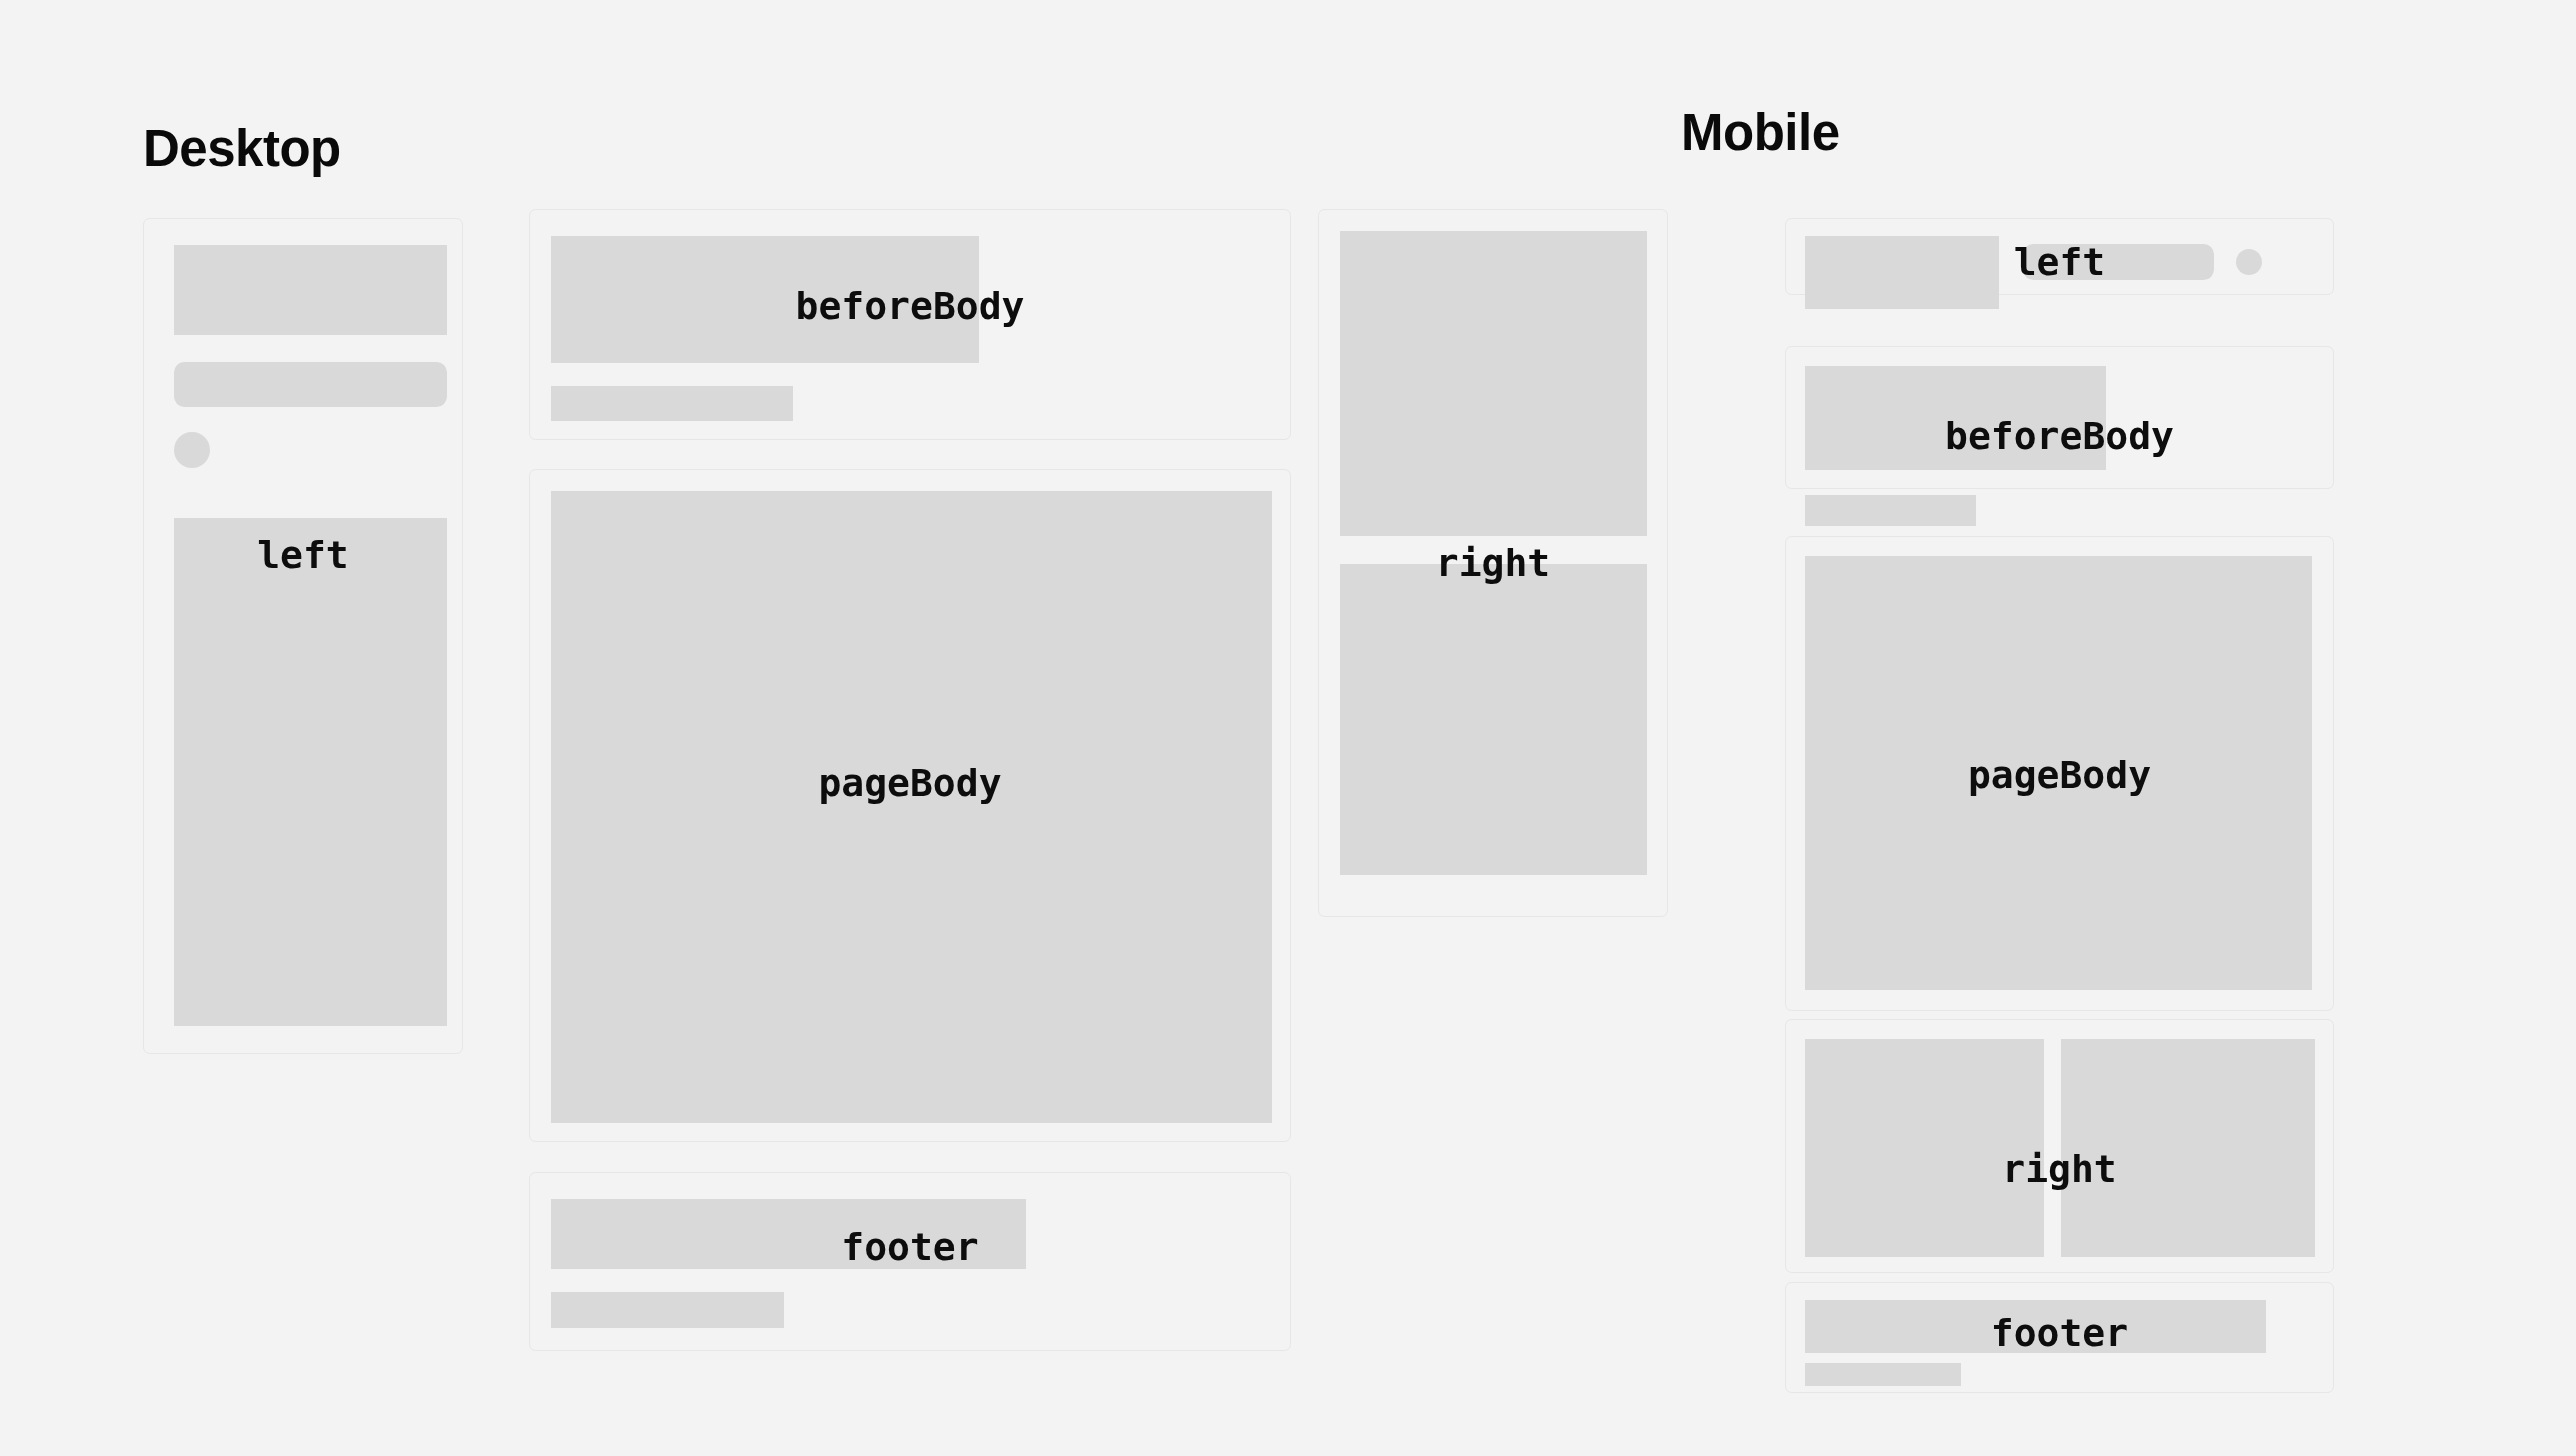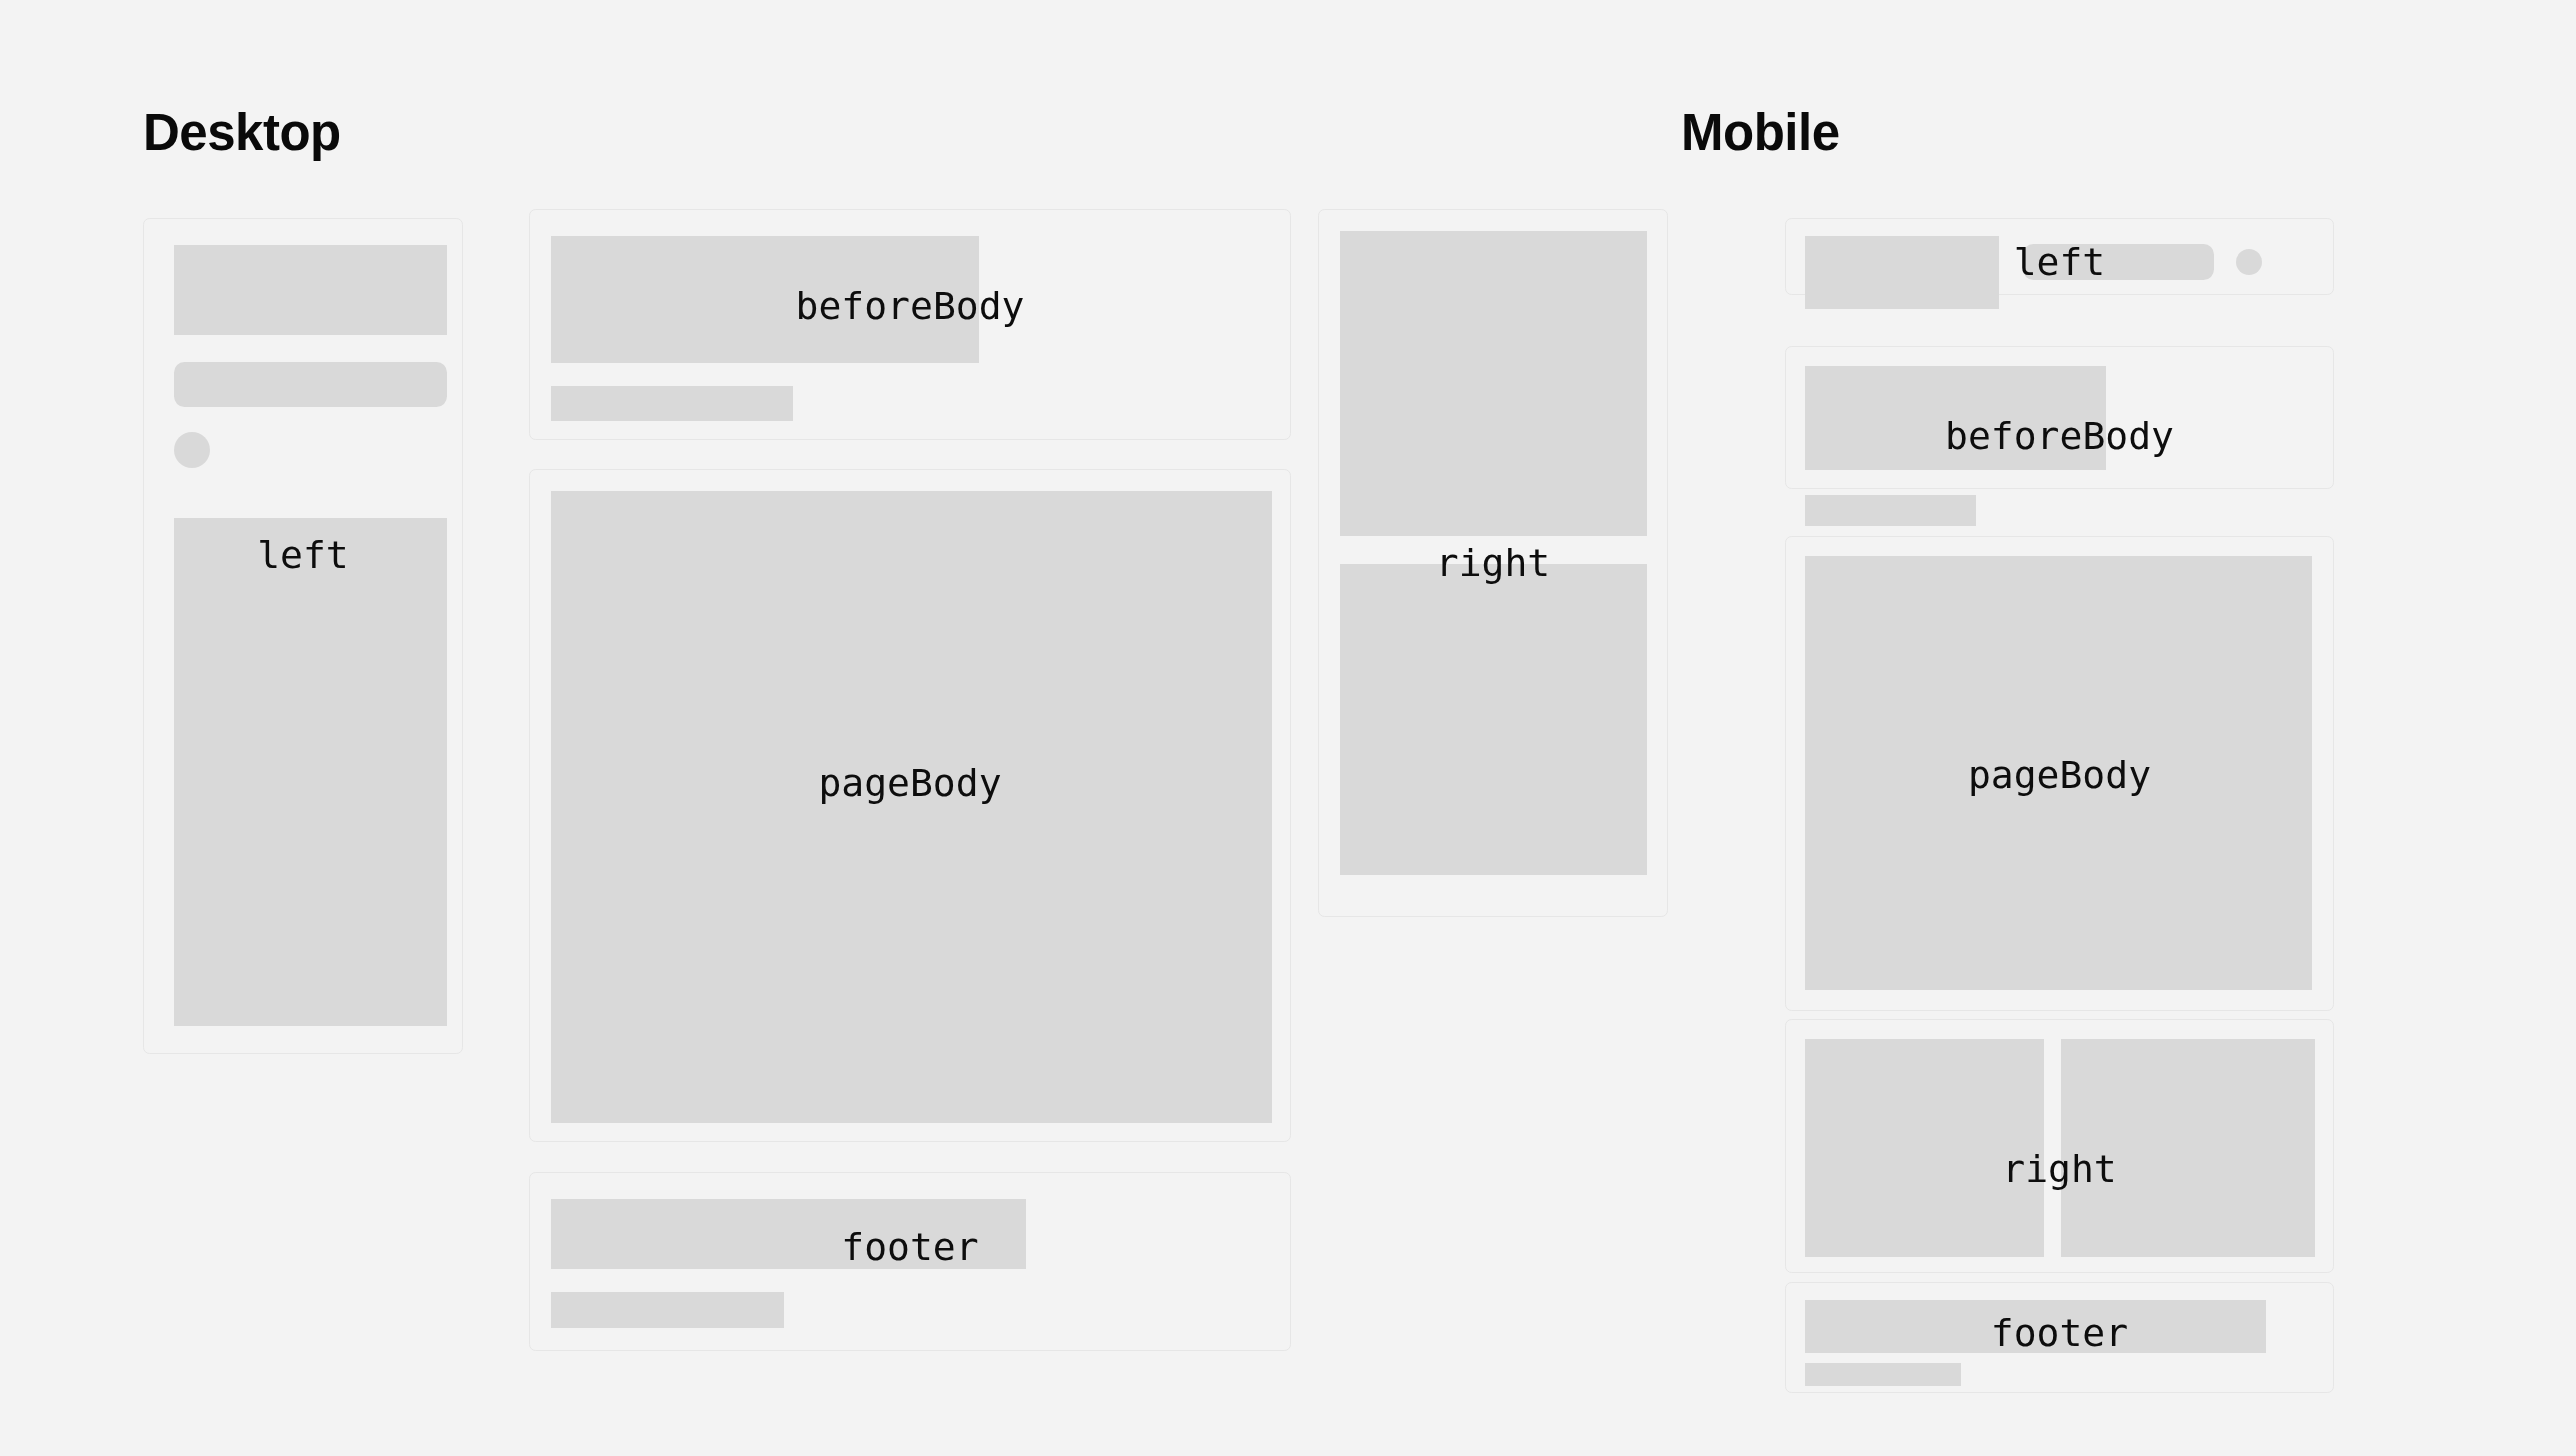--- a/index.html
+++ b/index.html
@@ -18,21 +18,21 @@
   
   .section-title {
     position: absolute;
     font-size: 51px;
     font-weight: 700;
     letter-spacing: -0.5px;
     color: #0a0a0a;
     line-height: 1;
     white-space: nowrap;
   }
-  #title-desktop { left: 143px; top: 73px; }
+  #title-desktop { left: 143px; top: 89px; }
   #title-mobile  { left: 1681px; top: 73px; }
 
   
   .card {
     position: absolute;
     box-sizing: border-box;
     background: #f3f3f3;
     border: 1.9px solid #e6e6e6;
     border-radius: 6.6px;
   }
@@ -50,20 +50,21 @@
     position: absolute;
     left: 0;
     right: 0;
     text-align: center;
     font-family: "DejaVu Sans Mono", "Liberation Mono", monospace;
     font-size: 38px;
     color: #0d0d0d;
     line-height: 1;
     white-space: nowrap;
     pointer-events: none;
+    font-weight: bold;
   }
 
   
   #desktop-left-card      { left: 143px;  top: 218px;  width: 320px;  height: 836px; }
   #desktop-left-b1        { left: 30px;   top: 26px;   width: 273px;  height: 90px; }
   #desktop-left-b2        { left: 30px;   top: 143px;  width: 273px;  height: 45px; }
   #desktop-left-b3        { left: 30px;   top: 213px;  width: 36px;   height: 36px; }
   #desktop-left-b4        { left: 30px;   top: 299px;  width: 273px;  height: 508px; }
   #desktop-left-label     { top: 536px; }
 

